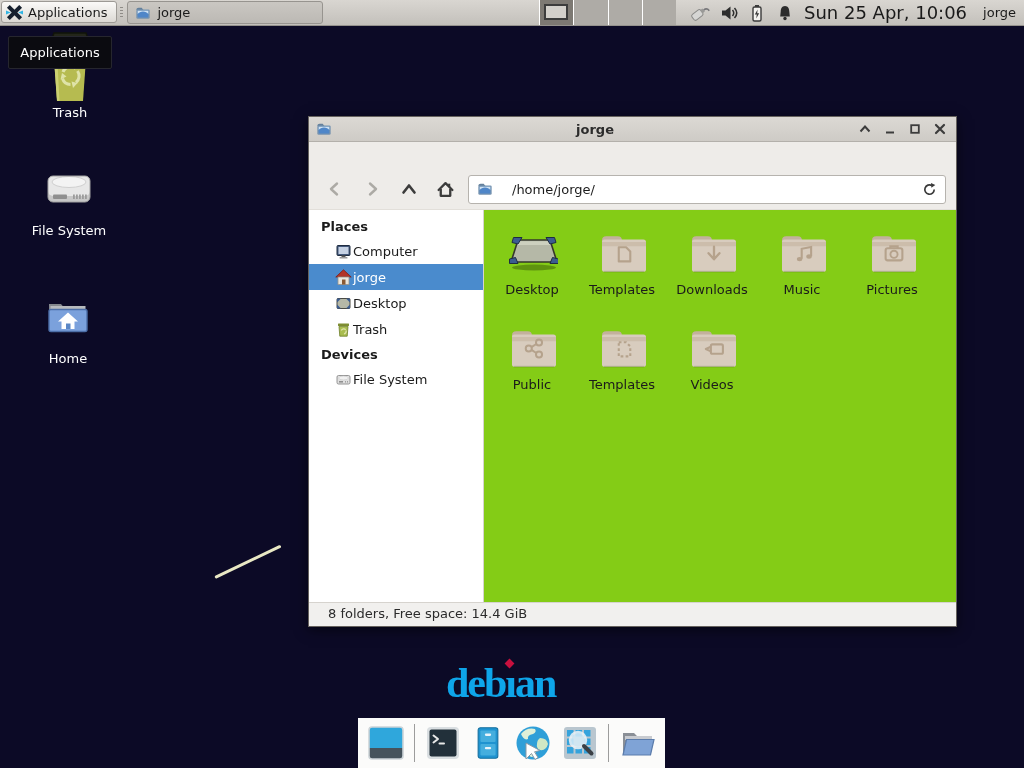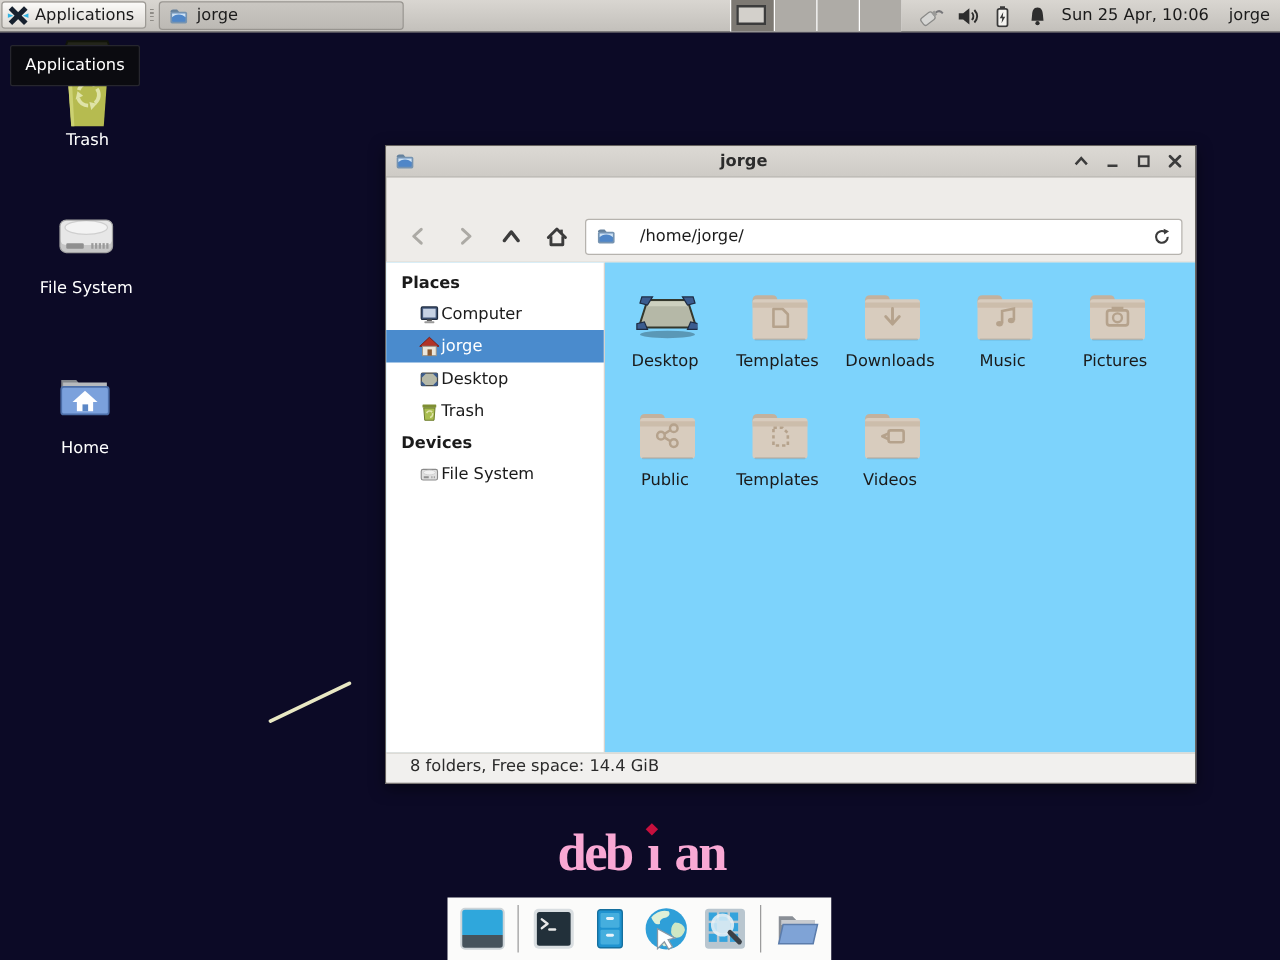--- a/index.html
+++ b/index.html
@@ -21,21 +21,21 @@
     background:linear-gradient(#cac7c2,#bcb9b4); border:1px solid #97948f; border-radius:3px;
     font-size:13px; color:#1b1b1b; }
   .panel-spacer { flex:1; }
   .pager { width:137px; margin:0; display:flex; background:#fff; gap:1px; border-left:1px solid #fff; }
   .pager-cell { flex:1; background:#aeaba6; position:relative; }
   .pager-cell.selected { background:#7d7973; }
   .pager-cell .mini-win { display:none; }
   .pager-cell.selected .mini-win { display:block; position:absolute; left:4px; top:4px;
     width:24px; height:16px; background:#d3d0cb; border:2px solid #3c3c3c; }
   .tray { display:flex; align-items:center; gap:10px; margin:0 10px 0 12px; }
-  .clock { display:flex; align-items:center; font-size:13px; color:#1a1a1a; margin-right:16px; }
+  .clock { display:flex; align-items:center; font-size:18px; color:#1a1a1a; margin-right:16px; }
   .panel-user { display:flex; align-items:center; font-size:13px; color:#1a1a1a; margin-right:8px; }
 
   
   #tooltip { position:absolute; left:8px; top:36px; width:104px; height:33px;
     background:#0b0b10; border:1px solid #26262e; border-radius:2px; z-index:50;
     color:#ffffff; font-size:13px; display:flex; align-items:center; justify-content:center; }
 
   
   .dicon { position:absolute; width:104px; display:flex; flex-direction:column; align-items:center;
     color:#fff; font-size:13px; text-align:center; }
@@ -53,36 +53,36 @@
   .title-text { flex:1; text-align:center; font-size:13px; font-weight:bold; color:#2c2c2c; }
   .win-controls { display:flex; gap:11px; align-items:center; }
   .menubar { height:27px; display:flex; align-items:center; padding-left:7px; }
   .menu-item { display:inline-block; padding:0 11px; font-size:13px; color:#1b1b1b; line-height:27px; }
   .mnemonic::first-letter { text-decoration:underline; }
   .toolbar { height:41px; display:flex; align-items:center; padding:0 10px 0 7px; border-bottom:1px solid #e2dfda; }
   .nav-btn { width:37px; height:31px; display:flex; align-items:center; justify-content:center; border-radius:3px; }
   .path-entry { flex:1; height:29px; margin-left:4px; background:#fff; border:1px solid #b6b3ae; border-radius:3px;
     display:flex; align-items:center; padding:0 8px; gap:19px; }
   .path-text { flex:1; font-size:13px; color:#1b1b1b; }
-  .content { position:absolute; top:93px; left:0; right:0; bottom:24px; display:flex; background:#7dd3fc; }
+  .content { position:absolute; top:93px; left:0; right:0; bottom:24px; display:flex; background:#84cc16; }
   .sidebar { width:175px; background:#fff; border-right:1px solid #d6d3ce; padding-top:4px; }
   .side-header { font-size:13px; font-weight:bold; color:#1b1b1b; padding:5px 0 4px 12px; }
   .side-item { height:26px; display:flex; align-items:center; gap:1px; padding-left:26px; font-size:13px; color:#1b1b1b; }
   .side-item.selected { background:#4a8bcd; color:#fff; }
   .files { flex:1; padding:14px 0 0 3px; display:flex; flex-wrap:wrap; align-content:flex-start; }
   .file-item { width:90px; height:95px; display:flex; flex-direction:column; align-items:center; }
   .file-icon-wrap { height:56px; display:flex; align-items:center; justify-content:center; }
   .file-label { margin-top:2px; font-size:13px; color:#1b1b1b; text-align:center; }
   .statusbar { position:absolute; bottom:0; left:0; right:0; height:24px; background:#f1f0ee;
     border-top:1px solid #d6d3ce; font-size:13px; color:#2b2b2b; line-height:22px; padding-left:19px; }
 
   
   #debian-logo { position:absolute; left:446px; top:659px; width:134px; text-align:center;
     font-family:"Liberation Serif", serif; font-weight:600; font-size:42px; letter-spacing:-2px;
-    color:#f9a8d4; display:flex; justify-content:space-between; align-items:baseline; }
+    color:#0ea5e9; display:flex; justify-content:flex-start; align-items:baseline; }
   #debian-logo .ipart { position:relative; }
   #debian-logo .idot { position:absolute; left:50%; top:1px; width:7px; height:7px; margin-left:-4px;
     transform:rotate(45deg); }
 
   
   #stray-line { position:absolute; left:215px; top:576px; width:73px; height:3px; background:#e9e8c4;
     border-radius:2px; transform:rotate(-25.5deg); transform-origin:0 50%; }
 
   
   #dock { position:absolute; left:358px; top:718px; width:307px; height:50px; background:#fbfbfa;

